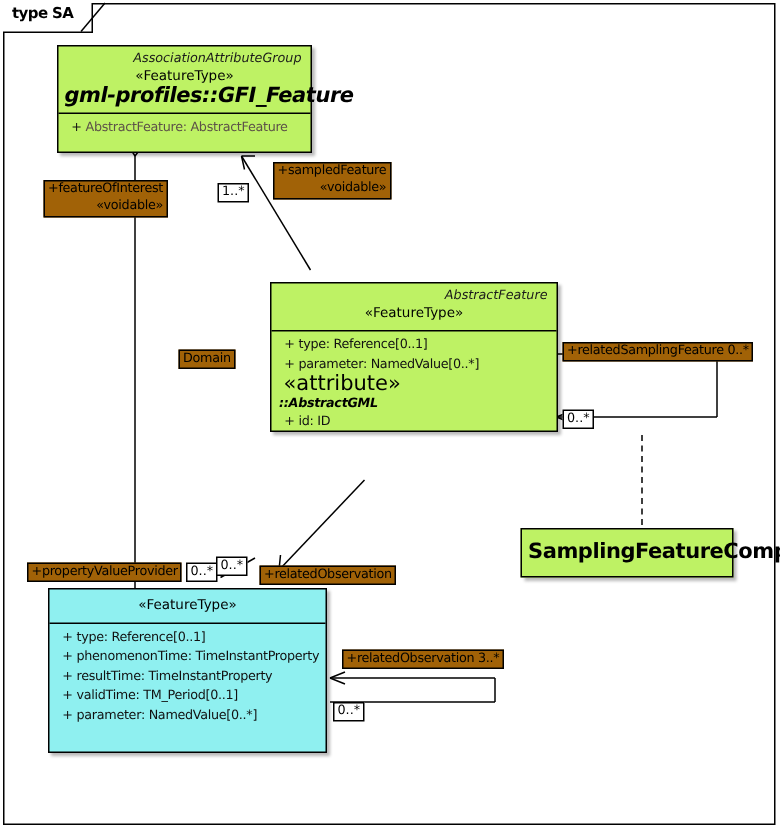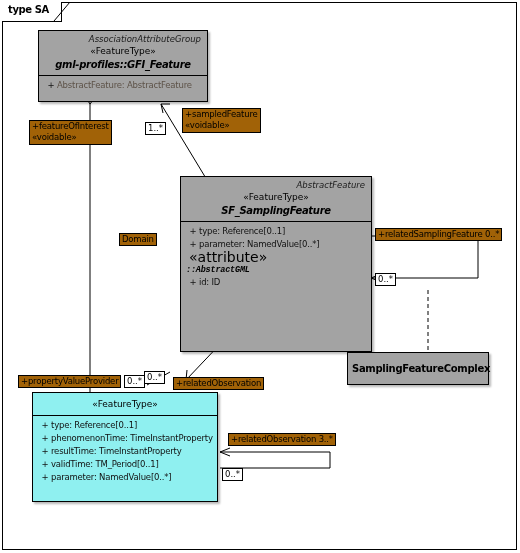--- a/index.html
+++ b/index.html
@@ -62,21 +62,21 @@
 
   
   .uml-box {
     position: absolute;
     border: 1px solid #000;
     box-sizing: border-box;
     box-shadow: 2px 2px 2px rgba(0,0,0,0.28);
     z-index: 3;
   }
   .uml-box.peach {
-    background: #a3a3a3;
+    background: #bef264;
   }
   .uml-box.cyan {
     background: #8ff0f0;
   }
   .uml-head {
     position: relative;
     text-align: center;
     padding: 3px 4px 4px 4px;
     box-sizing: border-box;
   }
@@ -93,21 +93,21 @@
   .stereotype {
     display: block;
     font-size: 9px;
     color: #000;
     line-height: 13px;
     white-space: nowrap;
     text-align: center;
   }
   .class-name {
     display: block;
-    font-size: 10px;
+    font-size: 14px;
     font-weight: bold;
     font-style: italic;
     color: #000;
     line-height: 13px;
     white-space: nowrap;
     letter-spacing: -0.3px;
   }
   .class-name.upright {
     font-style: normal;
   }
@@ -146,21 +146,20 @@
   }
   .group-scope {
     font-size: 8.5px;
     font-style: italic;
     font-weight: bold;
     padding-left: 3px;
     line-height: 12px;
     color: #000;
     white-space: nowrap;
     letter-spacing: -0.2px;
-    font-family: Liberation Mono, monospace;
   }
 
   
   .edge-label {
     position: absolute;
     background: #a16207;
     border: 1px solid #000;
     font-size: 8.5px;
     line-height: 11px;
     color: #000;
@@ -169,21 +168,21 @@
     box-sizing: border-box;
     z-index: 6;
     letter-spacing: -0.2px;
   }
   .edge-label.two-line {
     text-align: center;
     padding-bottom: 1px;
   }
   .edge-label .ster {
     display: block;
-    text-align: left;
+    text-align: right;
     font-size: 8.5px;
     line-height: 11px;
   }
   .mult-label {
     position: absolute;
     background: #ffffff;
     border: 1px solid #000;
     font-size: 8.5px;
     line-height: 11px;
     padding: 0px 2px;
@@ -276,25 +275,24 @@
     </div>
     <div class="uml-divider"></div>
     <div class="uml-compartment">
       <div class="attr-row">
         <span class="attr-vis">+</span>
         <span class="attr-text faded">AbstractFeature: AbstractFeature</span>
       </div>
     </div>
   </div>
 
-  <div class="uml-box peach" style="left:180px; top:176px; width:192px; height:176px;">
+  <div class="uml-box peach" style="left:180px; top:188px; width:192px; height:100px;">
     <div class="uml-head">
       <span class="corner-label">AbstractFeature</span>
       <span class="stereotype">«FeatureType»</span>
-      <span class="class-name">SF_SamplingFeature</span>
     </div>
     <div class="uml-divider"></div>
     <div class="uml-compartment">
       <div class="attr-row">
         <span class="attr-vis">+</span>
         <span class="attr-text">type: Reference[0..1]</span>
       </div>
       <div class="attr-row">
         <span class="attr-vis">+</span>
         <span class="attr-text">parameter: NamedValue[0..*]</span>

